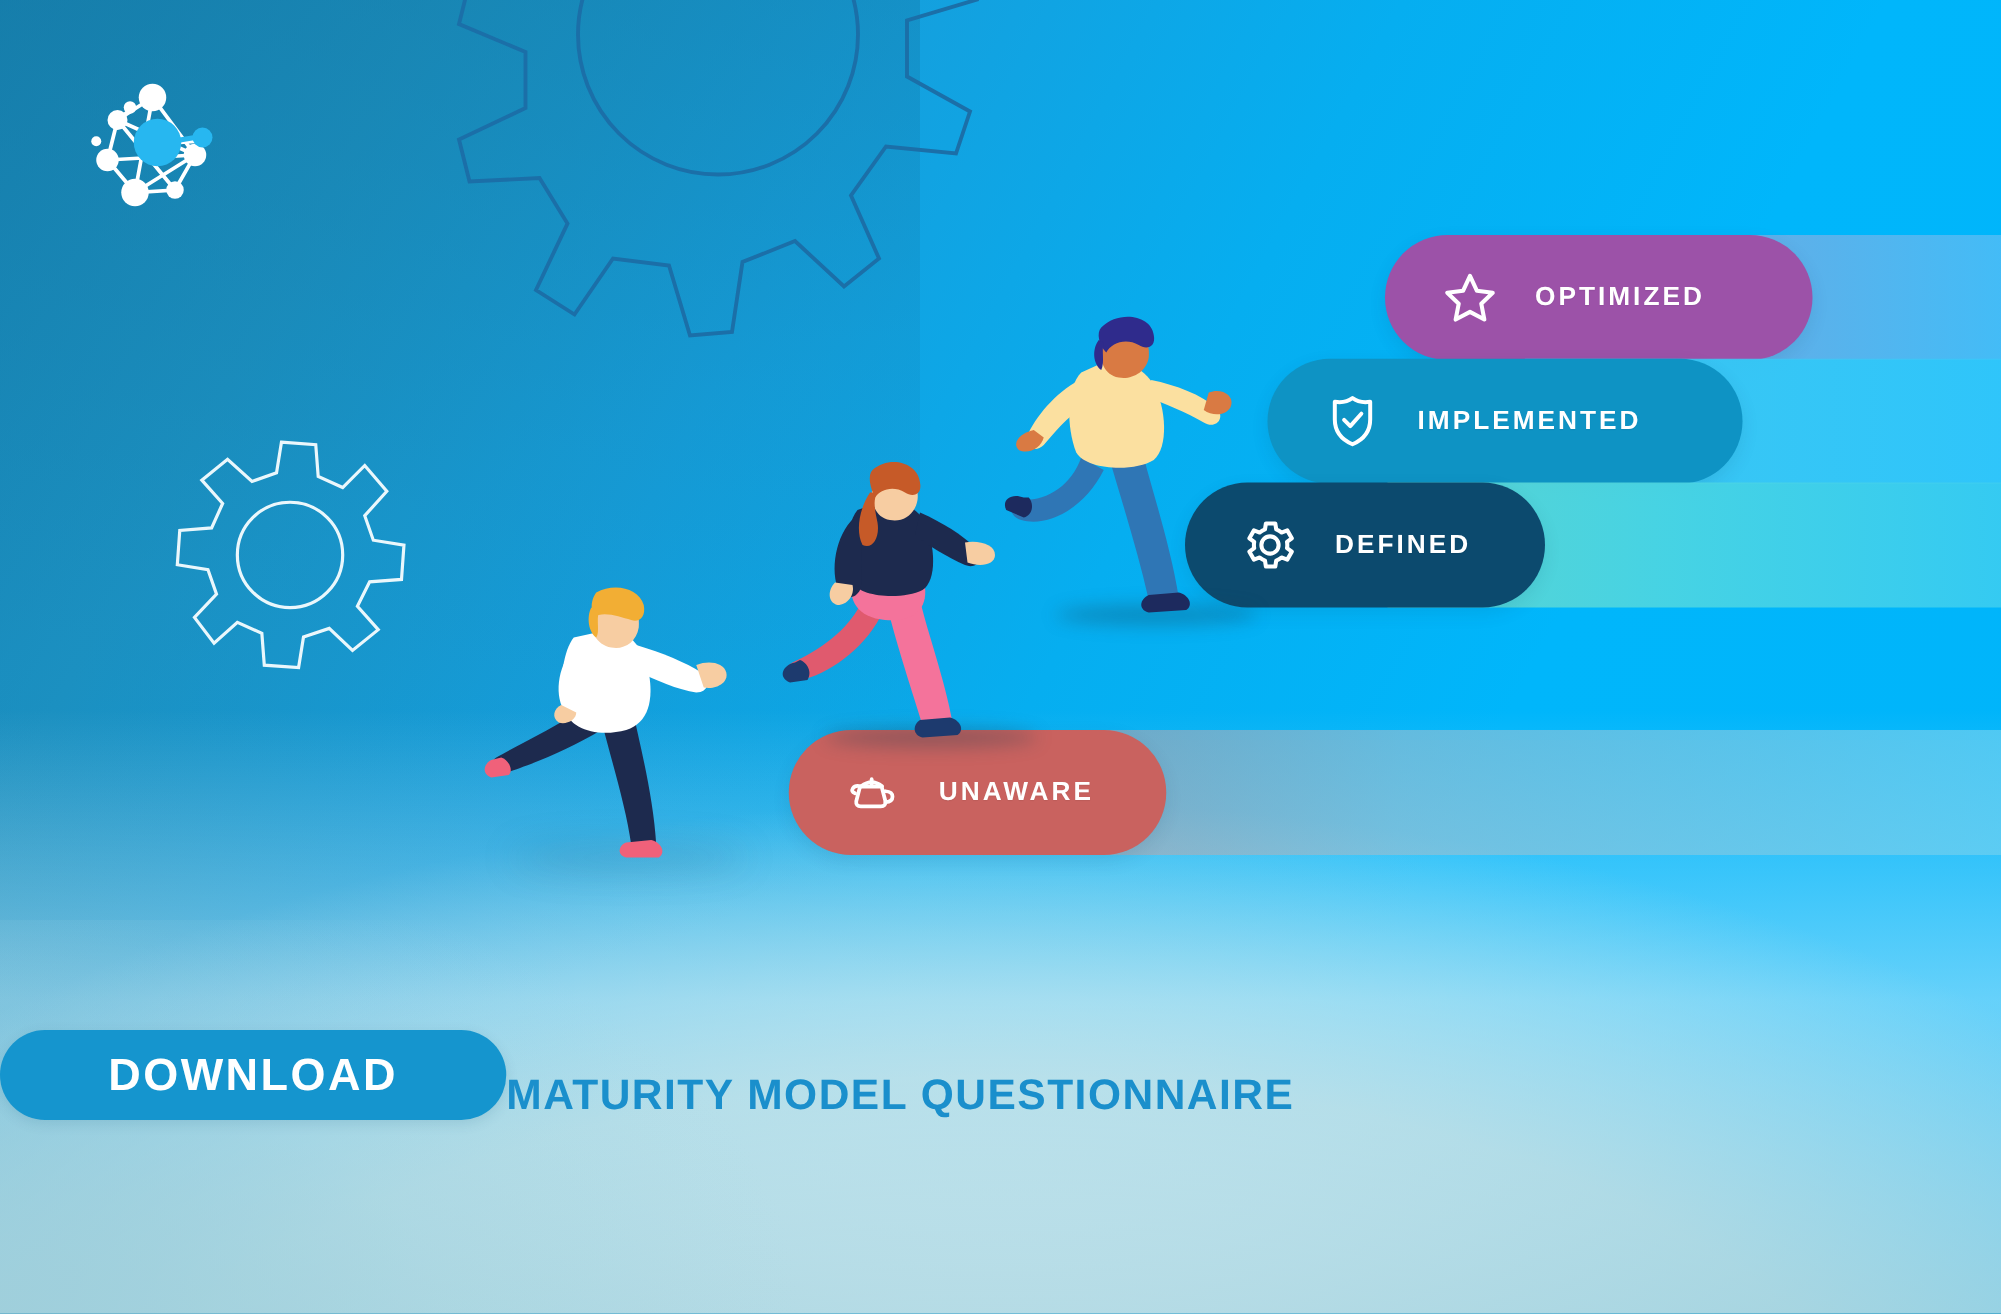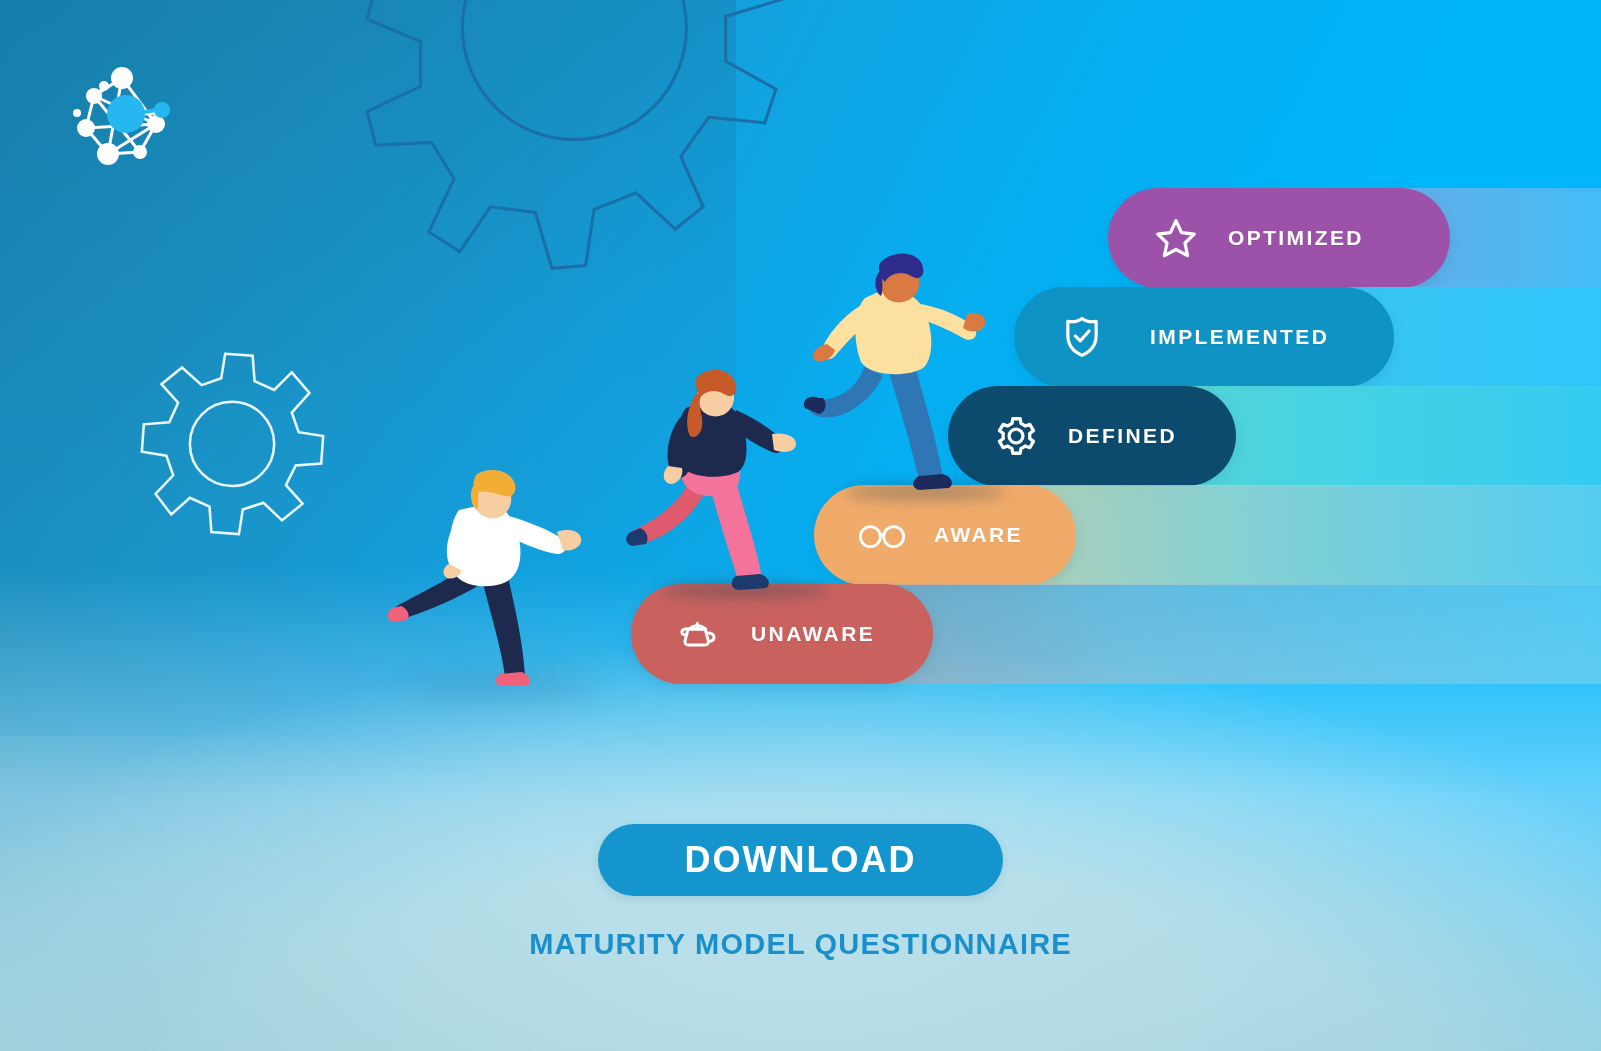--- a/index.html
+++ b/index.html
@@ -116,21 +116,21 @@
     filter: blur(14px);
     pointer-events: none;
   }
 
   
   .cta-wrap {
     position: absolute;
     left: 0; right: 0;
     top: 824px;
     display: flex;
-    flex-direction: column;
+    flex-direction: row;
     align-items: center;
   }
   .download-btn {
     width: 405px;
     height: 72px;
     border-radius: 36px;
     background: #1595ce;
     border: none;
     color: #ffffff;
     font-family: "Liberation Sans", sans-serif;
@@ -140,21 +140,21 @@
     cursor: pointer;
     display: flex;
     align-items: center;
     justify-content: center;
     box-shadow: 0 3px 10px rgba(10,70,110,0.12);
   }
   .cta-sub {
     margin-top: 32px;
     color: #1a8fcc;
     font-weight: bold;
-    font-size: 29px;
+    font-size: 34px;
     letter-spacing: 1.2px;
     white-space: nowrap;
   }
 </style>
 </head>
 <body>
 
 <div id="stage">
 
   <div class="bg-base"></div>
@@ -227,21 +227,21 @@
           <svg width="46" height="46" viewBox="0 0 24 24" fill="none" stroke="#ffffff" stroke-width="1.7" stroke-linejoin="round" stroke-linecap="round">
             <polygon points="12,3 14.9,9.2 21.5,10 16.7,14.6 18,21.2 12,18 6,21.2 7.3,14.6 2.5,10 9.1,9.2"></polygon>
           </svg>
         </span>
         <span class="plabel">OPTIMIZED</span>
       </div>
     </div>
 
     <div class="step-row" style="top:287px;">
       <div class="trail" style="left:1220px; right:0; background:linear-gradient(to right, rgba(63,193,240,0.95) 0%, rgba(60,200,245,0.9) 50%, rgba(55,200,250,0.85) 100%);"></div>
-      <div class="pill" style="left:1014px; width:380px; background:#0e93c4;gap:16px;">
+      <div class="pill" style="left:1014px; width:380px; background:#0e93c4;">
         <span class="picon">
           <svg width="44" height="46" viewBox="0 0 24 26" fill="none" stroke="#ffffff" stroke-width="1.8" stroke-linejoin="round" stroke-linecap="round">
             <path d="M12 2.5 C9.6 4.4 6.8 4.6 4 4.2 L4 12.2 C4 18 7.8 21.6 12 23.4 C16.2 21.6 20 18 20 12.2 L20 4.2 C17.2 4.6 14.4 4.4 12 2.5 Z"></path>
             <polyline points="8.2,12.4 11,15.2 16,9.6"></polyline>
           </svg>
         </span>
         <span class="plabel">IMPLEMENTED</span>
       </div>
     </div>
 
@@ -251,33 +251,20 @@
         <span class="picon">
           <svg width="46" height="46" viewBox="0 0 24 24" fill="none" stroke="#ffffff" stroke-width="1.7" stroke-linejoin="round" stroke-linecap="round">
             <path d="M19.1 13.3 a7.4 7.4 0 0 0 0-2.6 l2-1.5 -1.9-3.3 -2.4.9 a7.5 7.5 0 0 0 -2.2-1.3 L14.2 3 h-3.9 l-.4 2.5 a7.5 7.5 0 0 0 -2.2 1.3 l-2.4-.9 -1.9 3.3 2 1.5 a7.4 7.4 0 0 0 0 2.6 l-2 1.5 1.9 3.3 2.4-.9 a7.5 7.5 0 0 0 2.2 1.3 l.4 2.5 h3.9 l.4-2.5 a7.5 7.5 0 0 0 2.2-1.3 l2.4.9 1.9-3.3 Z"></path>
             <circle cx="12" cy="12" r="3.6"></circle>
           </svg>
         </span>
         <span class="plabel">DEFINED</span>
       </div>
     </div>
 
-    <div class="step-row" style="top:485px;">
-      <div class="trail" style="left:1000px; right:0; background:linear-gradient(to right, rgba(206,212,170,0.85) 0%, rgba(170,216,200,0.78) 40%, rgba(120,214,236,0.7) 100%);"></div>
-      <div class="pill" style="left:814px; width:262px; background:#f0aa6a;">
-        <span class="picon">
-          <svg width="50" height="34" viewBox="0 0 30 18" fill="none" stroke="#ffffff" stroke-width="1.7">
-            <circle cx="8" cy="10" r="6"></circle>
-            <circle cx="22" cy="10" r="6"></circle>
-            <path d="M14 9.2 q1 -1.2 2 0" stroke-linecap="round"></path>
-          </svg>
-        </span>
-        <span class="plabel">AWARE</span>
-      </div>
-    </div>
 
     <div class="step-row" style="top:584px;padding-left:48px;">
       <div class="trail" style="left:860px; right:0; background:linear-gradient(to right, rgba(196,160,160,0.55) 0%, rgba(160,190,205,0.6) 35%, rgba(110,208,240,0.7) 100%);"></div>
       <div class="pill" style="left:631px; width:302px; background:#c9625f;">
         <span class="picon">
           <svg width="50" height="38" viewBox="0 0 30 22" fill="none" stroke="#ffffff" stroke-width="1.8" stroke-linejoin="round" stroke-linecap="round">
             <path d="M9 8 q5 -4 10 0"></path>
             <path d="M14 4.6 l0 2.6"></path>
             <path d="M8.6 8 q-2.6 -0.6 -3.6 1 q-1 1.6 1 2.4"></path>
             <path d="M8.4 8.2 L6.6 15.2 q-0.3 2.4 2.2 2.4 l9.6 0 q2.5 0 2.2 -2.4 L18.8 8.2 Z"></path>

